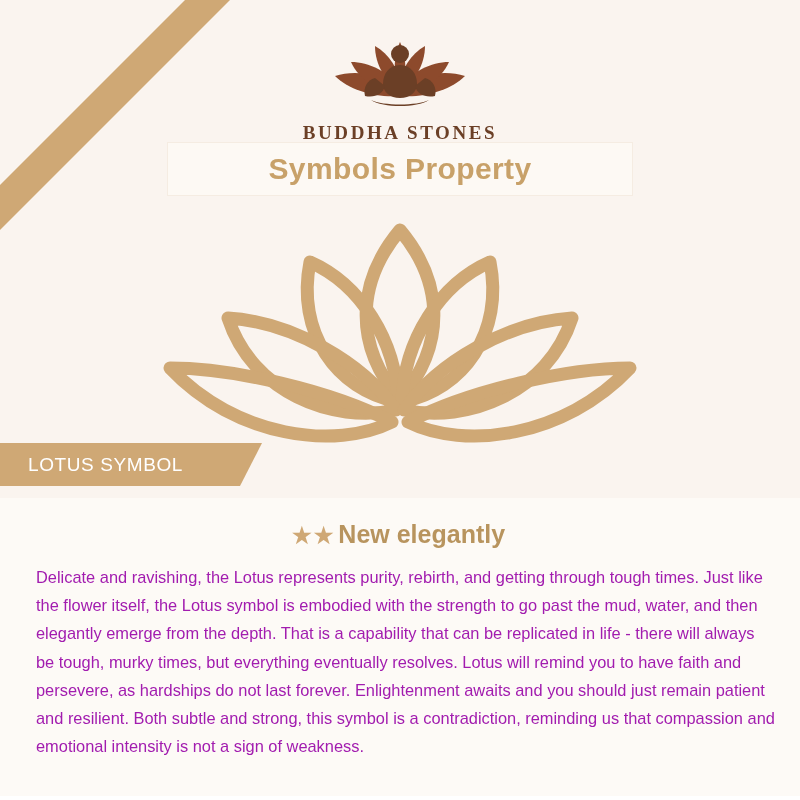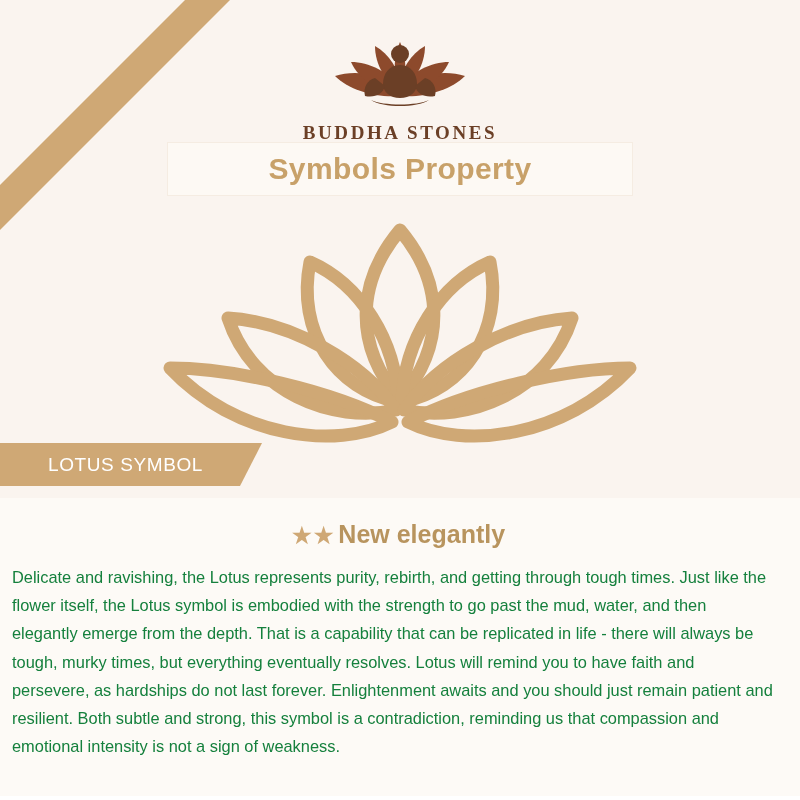--- a/index.html
+++ b/index.html
@@ -115,21 +115,21 @@
   
   .ribbon {
     position: absolute;
     top: 443px;
     left: 0;
     height: 43px;
     width: 262px;
     background: #cfa875;
     display: flex;
     align-items: center;
-    padding-left: 48px;
+    padding-left: 28px;
     box-sizing: border-box;
     clip-path: polygon(0 0, 100% 0, calc(100% - 22px) 100%, 0 100%);
   }
   .ribbon-text {
     color: #ffffff;
     font-size: 19px;
     letter-spacing: 0.6px;
   }
 
   
@@ -157,24 +157,24 @@
   .headline .star {
     color: #cfa875;
     font-size: 22px;
     line-height: 1;
     position: relative;
     top: 1px;
   }
   .headline .word { padding: 0 3px; }
 
   .body-copy {
-    margin: 14px 24px 0 12px;
+    margin: 14px 24px 0 36px;
     font-size: 16.4px;
     line-height: 1.72;
-    color: #15803d;
+    color: #a21caf;
     text-align: left;
     font-family: "Liberation Sans", sans-serif;
   }
 </style>
 </head>
 <body>
 
 <div class="page">
 
   <div class="corner-tl"></div>

